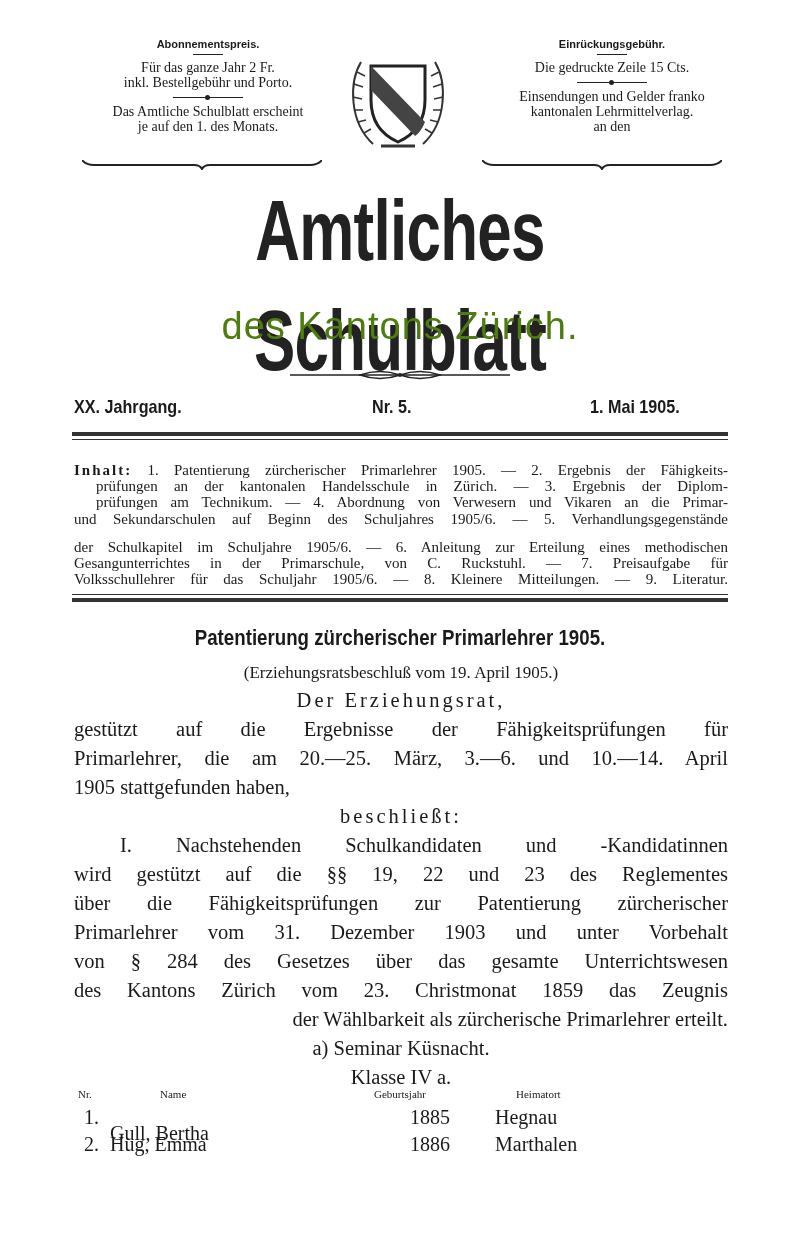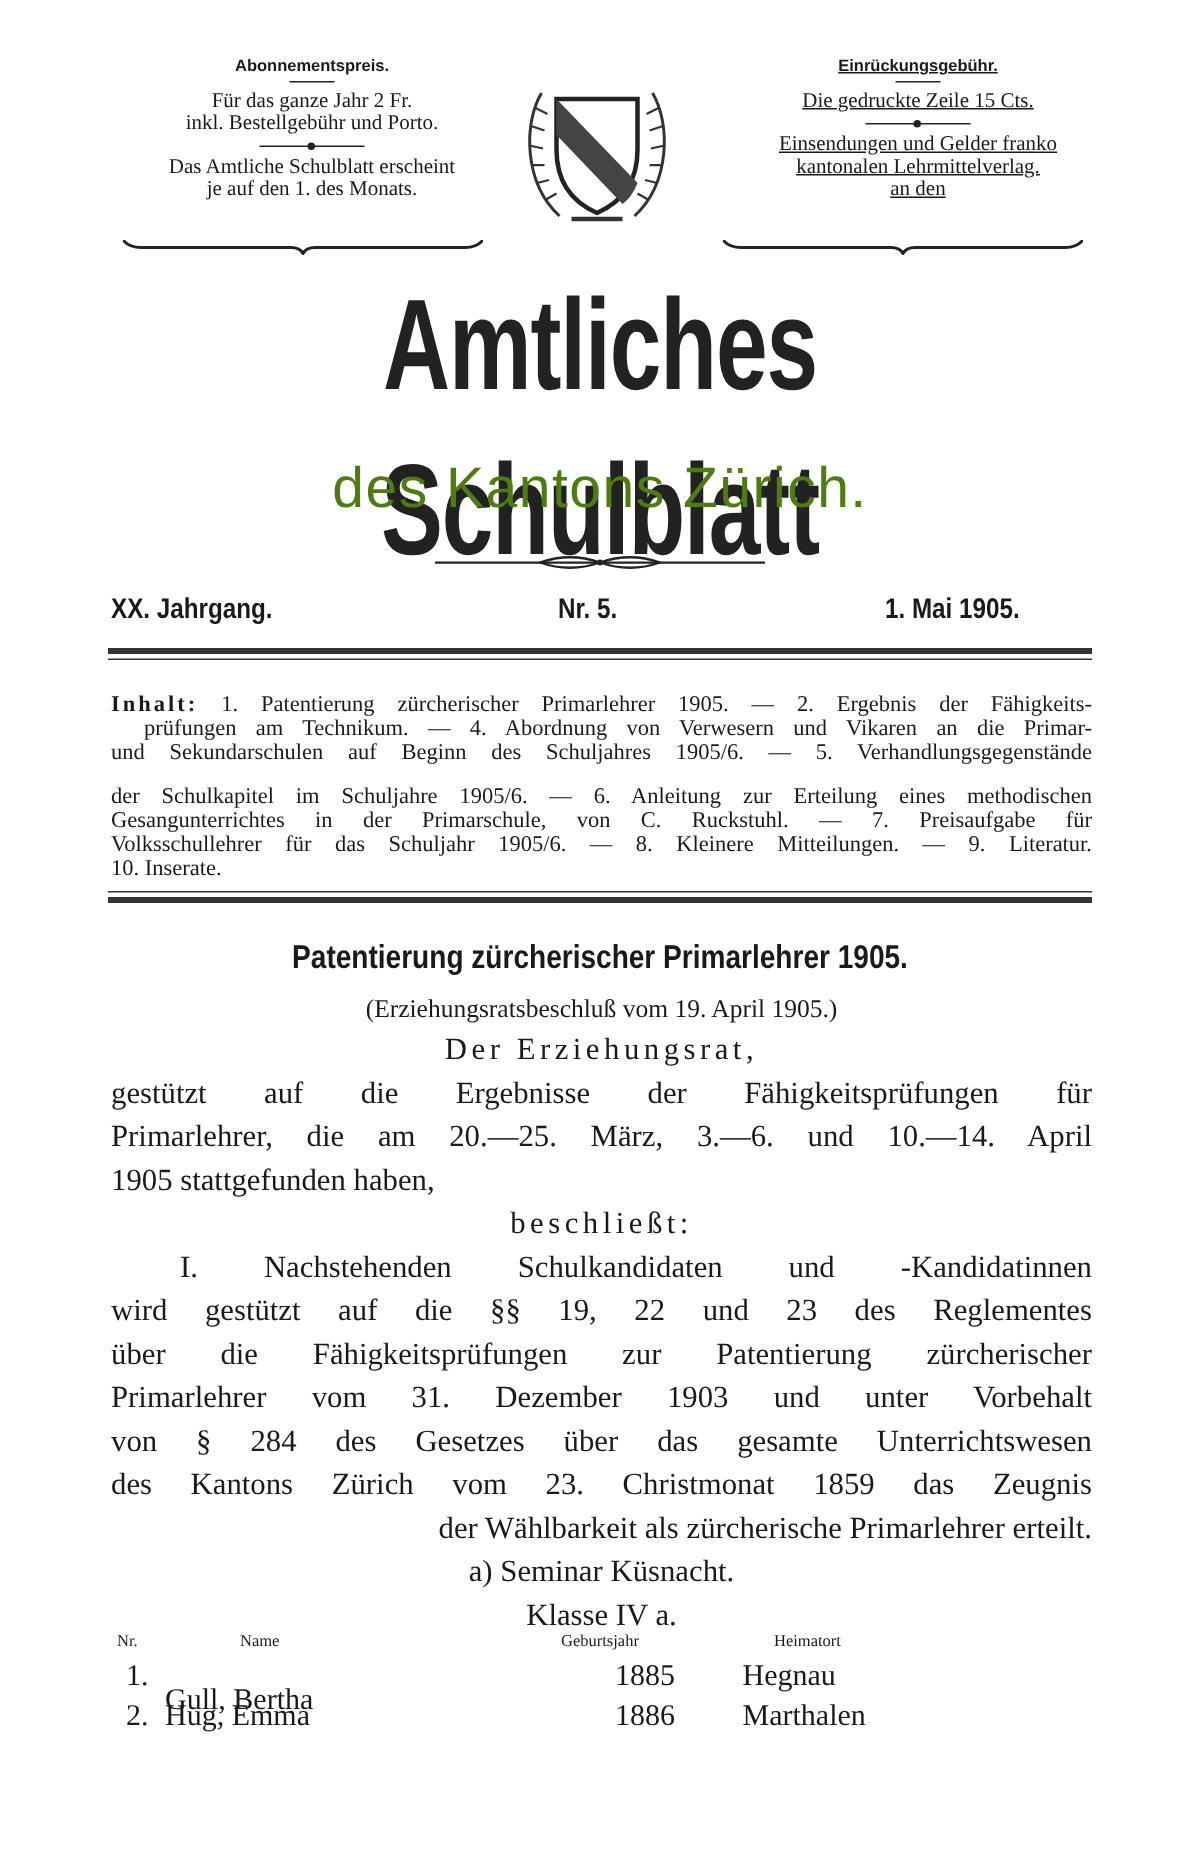--- a/index.html
+++ b/index.html
@@ -1,19 +1,19 @@
 <!DOCTYPE html>
 <html><head>
 <meta charset="utf-8">
 <style>
   html,body{margin:0;padding:0;background:#fff;}
   body{width:800px;height:1233px;position:relative;font-family:"Liberation Serif","DejaVu Serif",serif;color:#1a1a1a;overflow:hidden;}
   .hdr-col{position:absolute;top:38px;width:290px;text-align:center;}
   .hdr-col.left{left:63px;}
-  .hdr-col.right{left:467px;text-decoration:underline;}
+  .hdr-col.right{left:467px;}
   .hdr-title{font-family:"Liberation Sans",sans-serif;font-weight:bold;font-size:11px;margin-bottom:4px;}
   .short-rule{width:30px;height:1px;background:#222;margin:3px auto 5px;}
   .hdr-text{font-size:14px;line-height:15px;}
   .dot-rule{width:70px;margin:3px auto;height:8px;position:relative;}
   .dot-rule::before{content:"";position:absolute;left:0;right:0;top:4px;height:1px;background:#222;}
   .dot-rule::after{content:"";position:absolute;left:32px;top:2px;width:5px;height:5px;border-radius:50%;background:#222;}
   .brace{position:absolute;height:10px;}
   .brace svg{display:block;}
   .crest{position:absolute;left:343px;top:52px;width:110px;height:105px;}
   .masthead{position:absolute;left:0;width:800px;text-align:center;top:175px;font-family:"Liberation Sans",sans-serif;font-weight:bold;font-size:86px;letter-spacing:-1px;transform:scaleX(0.72);transform-origin:center;color:#222;line-height:110px;}
@@ -91,26 +91,26 @@
 
 <div class="issue" style="left:74px;">XX. Jahrgang.</div>
 <div class="issue" style="left:372px;">Nr. 5.</div>
 <div class="issue" style="left:590px;">1. Mai 1905.</div>
 
 <div class="thick-rule" style="top:432px;"></div>
 <div class="thin-rule" style="top:439px;"></div>
 
 <div class="toc">
   <div style="text-align-last:justify;"><span class="lbl">Inhalt:</span> <span>1. Patentierung zürcherischer Primarlehrer 1905. — 2. Ergebnis der Fähigkeits-</span></div>
+  <div style="padding-left:22px;text-align-last:justify;">prüfungen an der kantonalen Handelsschule in Zürich. — 3. Ergebnis der Diplom-</div>
   <div style="padding-left:22px;text-align-last:justify;">prüfungen am Technikum. — 4. Abordnung von Verwesern und Vikaren an die Primar-</div>
   <div style="padding-left:0;text-align-last:justify;">und Sekundarschulen auf Beginn des Schuljahres 1905/6. — 5. Verhandlungsgegenstände</div>
   <div style="text-align-last:justify;margin-top:12px;">der Schulkapitel im Schuljahre 1905/6. — 6. Anleitung zur Erteilung eines methodischen</div>
   <div style="text-align-last:justify;">Gesangunterrichtes in der Primarschule, von C. Ruckstuhl. — 7. Preisaufgabe für</div>
   <div style="text-align-last:justify;">Volksschullehrer für das Schuljahr 1905/6. — 8. Kleinere Mitteilungen. — 9. Literatur.</div>
-  <div>10. Inserate.</div>
 </div>
 
 <div class="thin-rule" style="top:594px;"></div>
 <div class="thick-rule" style="top:598px;"></div>
 
 <div class="article-title">Patentierung zürcherischer Primarlehrer 1905.</div>
 <div class="body-line center" style="top:658px;font-size:17px;">(Erziehungsratsbeschluß vom 19. April 1905.)</div>
 <div class="body-line center spaced" style="top:686px;">Der Erziehungsrat,</div>
 <div class="body-line justify" style="top:715px;">gestützt auf die Ergebnisse der Fähigkeitsprüfungen für</div>
 <div class="body-line justify" style="top:744px;">Primarlehrer, die am 20.—25. März, 3.—6. und 10.—14. April</div>

